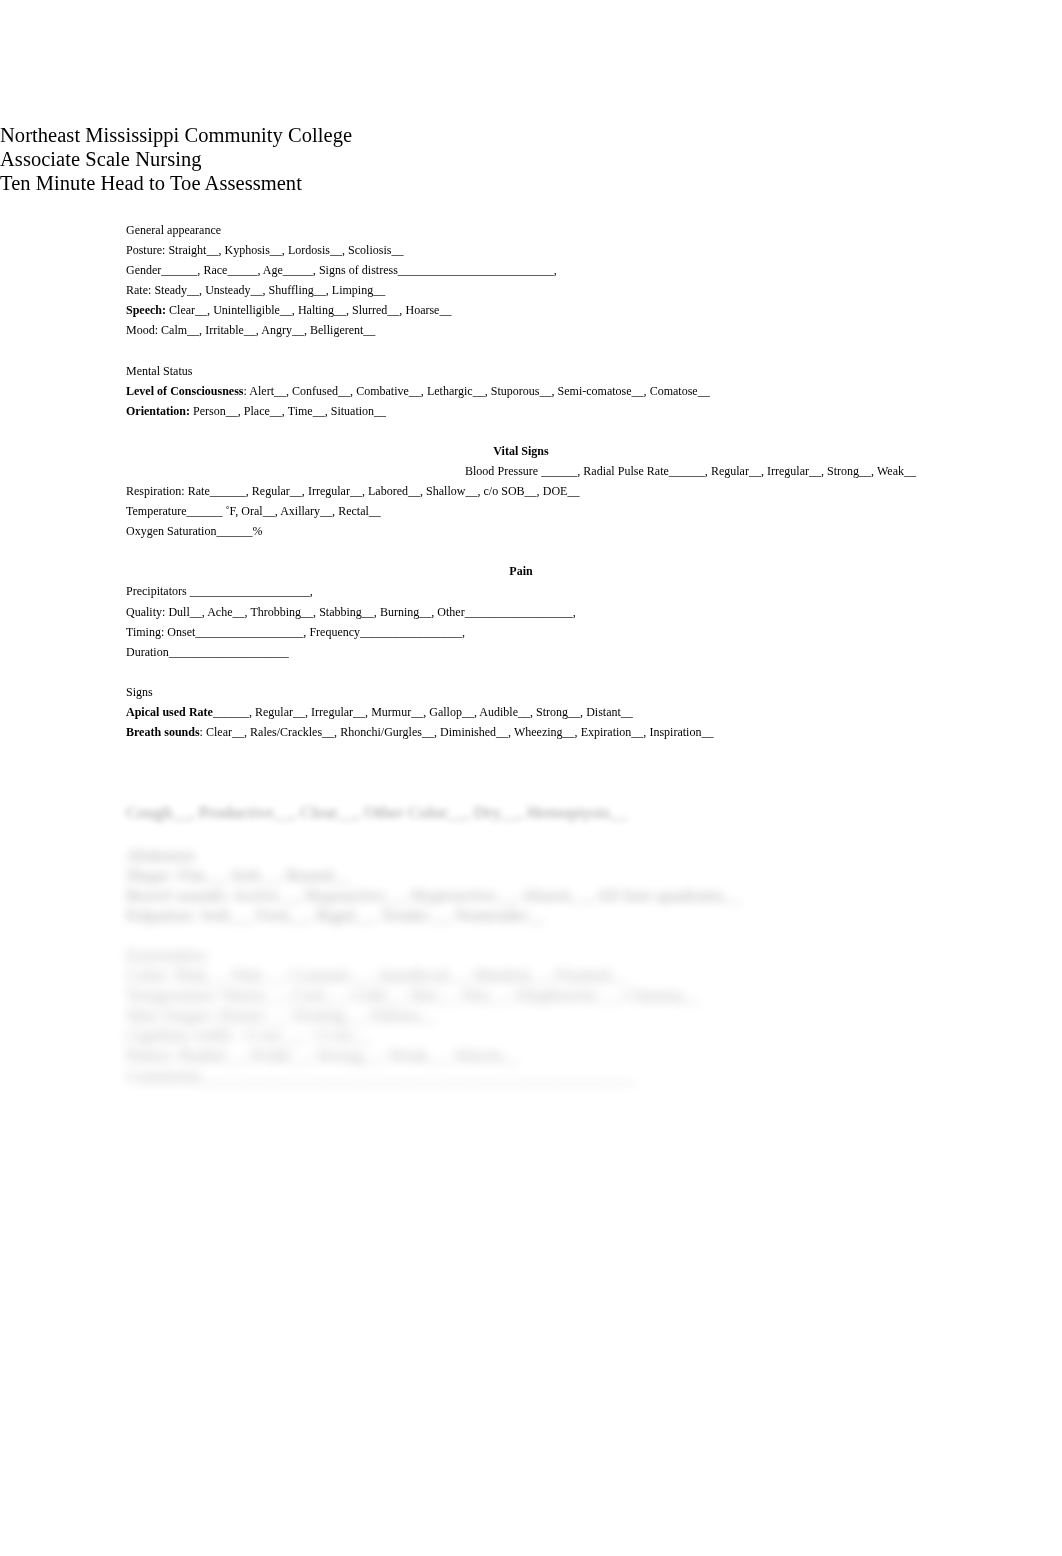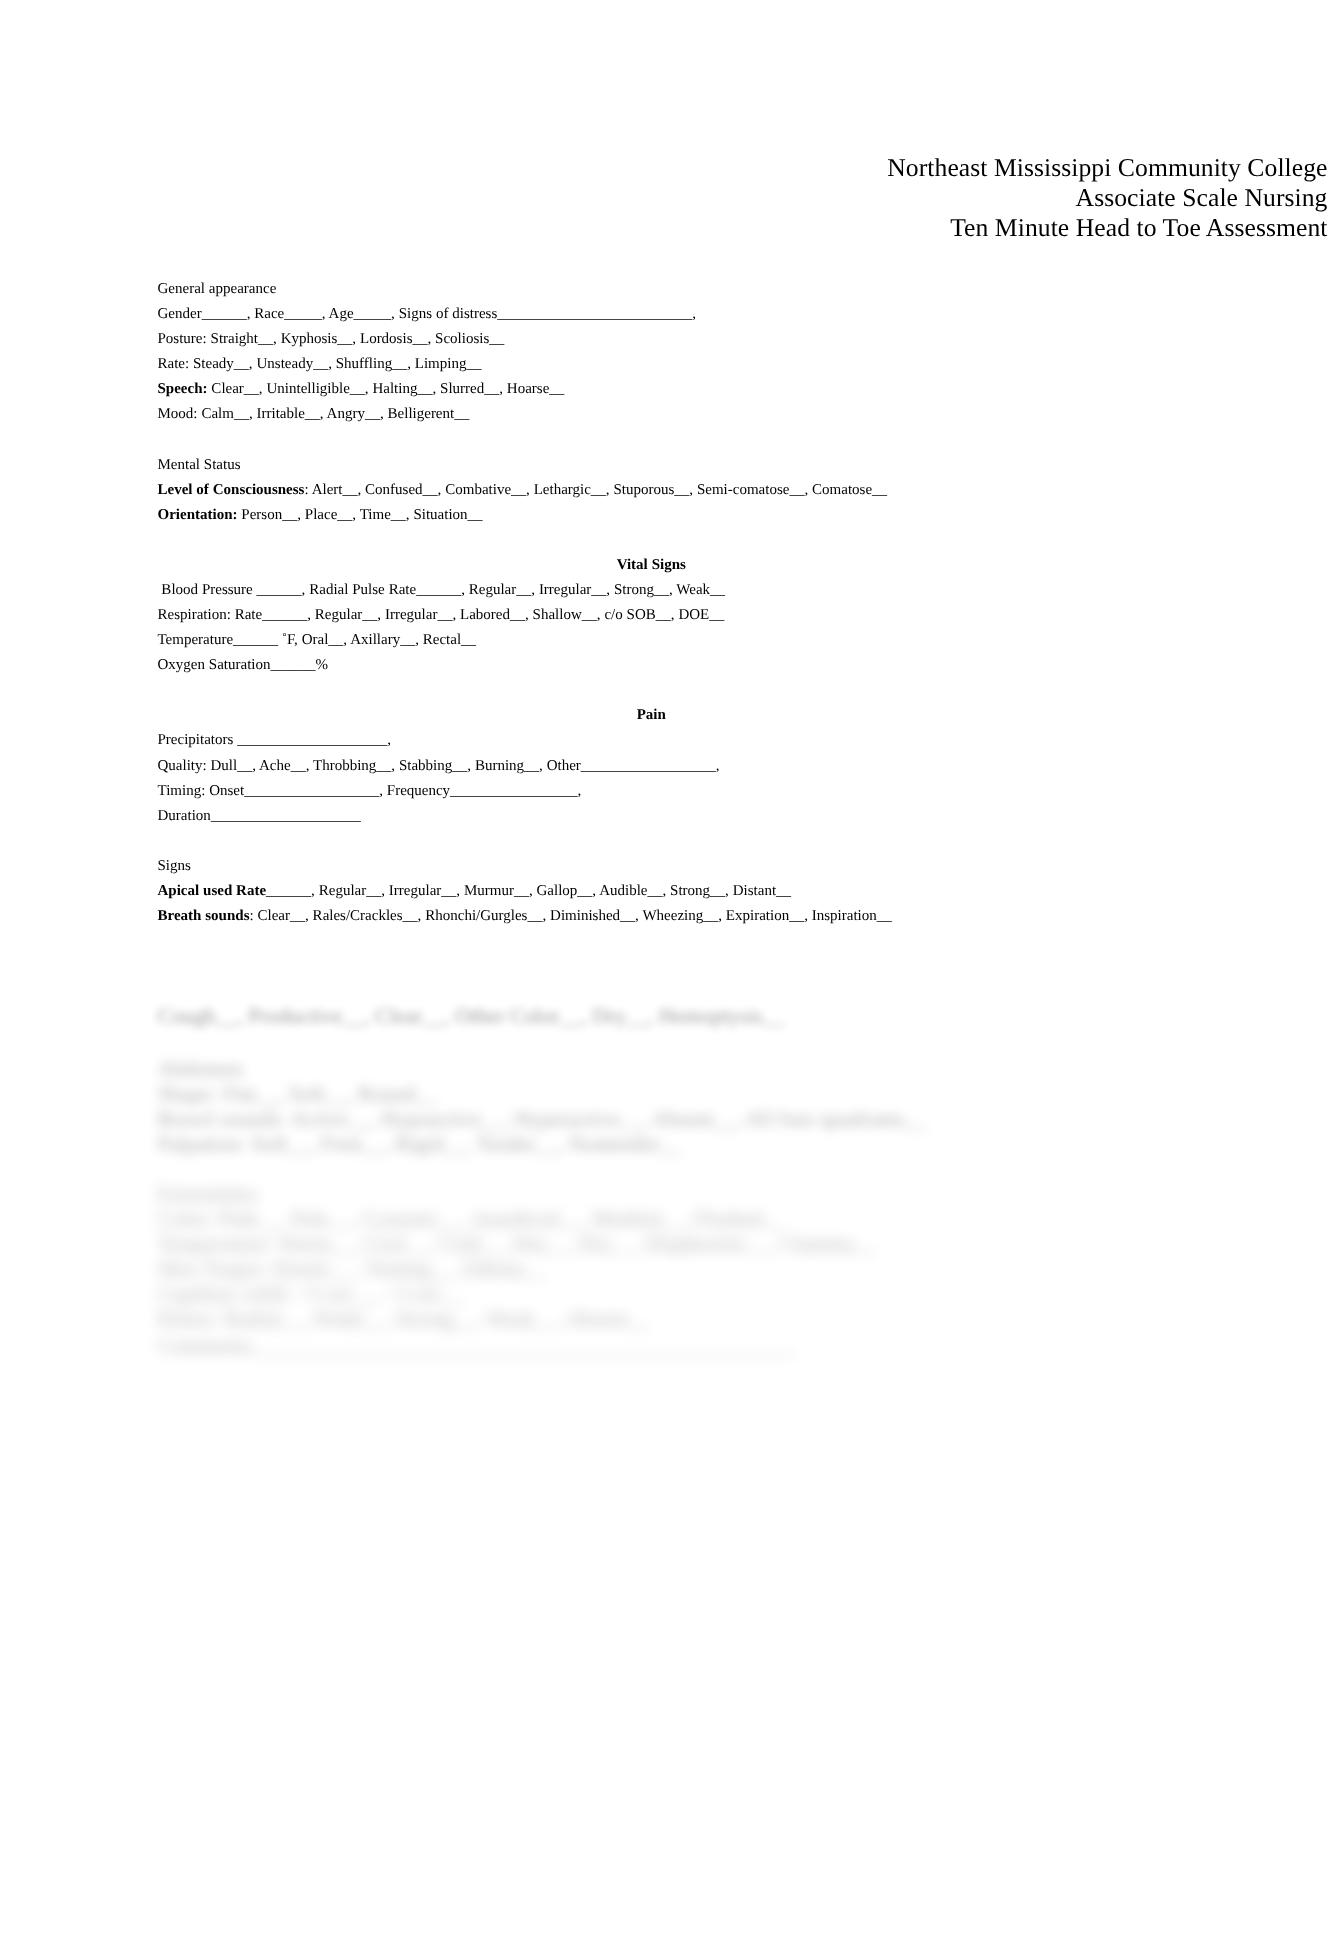--- a/index.html
+++ b/index.html
@@ -22,21 +22,21 @@
     left: 0;
     width: 1062px;
     height: 1556px;
     background: #ffffff;
   }
   .title-block {
     position: absolute;
     top: 124px;
     left: 0;
     width: 1062px;
-    text-align: right;
+    text-align: left;
   }
   .title-line {
     font-size: 20.5px;
     line-height: 23.8px;
     letter-spacing: 0.05px;
     white-space: nowrap;
   }
   .body-block {
     position: absolute;
     left: 126px;
@@ -47,21 +47,21 @@
     margin: 0 0 20px 0;
   }
   .section:last-child { margin-bottom: 0; }
   .line {
     font-size: 12px;
     line-height: 20.1px;
     white-space: normal;
     word-spacing: 0.1px;
   }
   .b { font-weight: bold; text-align: center; }
-  .nbsp-lead { white-space: pre; }
+  .nbsp-lead { white-space: pre; text-align: right; }
 
   
   .redacted {
     position: absolute;
     left: 126px;
     width: 800px;
     filter: blur(3.4px);
     opacity: 0.42;
     color: #000;
     font-size: 17.4px;
@@ -84,22 +84,22 @@
   <div class="title-block">
     <div class="title-line">Northeast Mississippi Community College</div>
     <div class="title-line">Associate Scale Nursing</div>
     <div class="title-line">Ten Minute Head to Toe Assessment</div>
   </div>
 
   <div class="body-block">
 
     <div class="section">
       <div class="line">General appearance</div>
+      <div class="line"><span>Posture: Straight__, Kyphosis__, Lordosis__, Scoliosis__</span></div>
       <div class="line"><span>Gender______, Race_____, Age_____, Signs of distress__________________________,</span></div>
-      <div class="line"><span>Posture: Straight__, Kyphosis__, Lordosis__, Scoliosis__</span></div>
       <div class="line"><span>Rate: Steady__, Unsteady__, Shuffling__, Limping__</span></div>
       <div class="line"><span class="b">Speech:</span><span> Clear__, Unintelligible__, Halting__, Slurred__, Hoarse__</span></div>
       <div class="line"><span>Mood: Calm__, Irritable__, Angry__, Belligerent__</span></div>
     </div>
 
     <div class="section">
       <div class="line">Mental Status</div>
       <div class="line"><span class="b">Level of Consciousness</span><span>: Alert__, Confused__, Combative__, Lethargic__, Stuporous__, Semi-comatose__, Comatose__</span></div>
       <div class="line"><span class="b">Orientation:</span><span> Person__, Place__, Time__, Situation__</span></div>
     </div>

